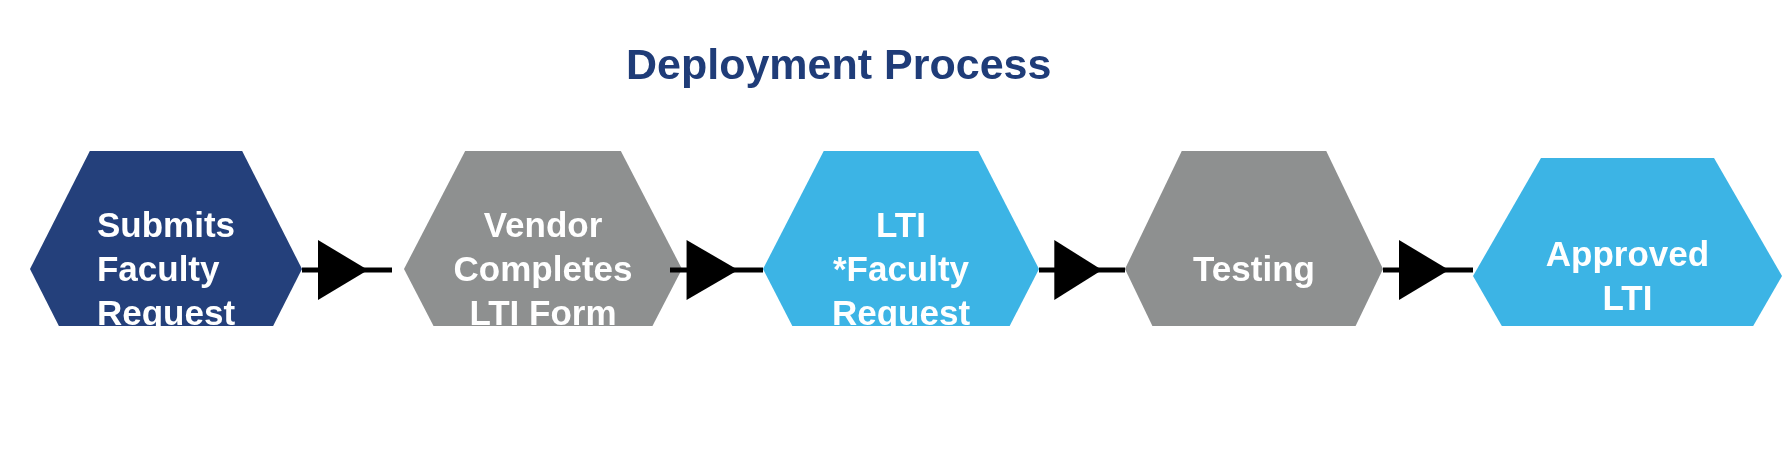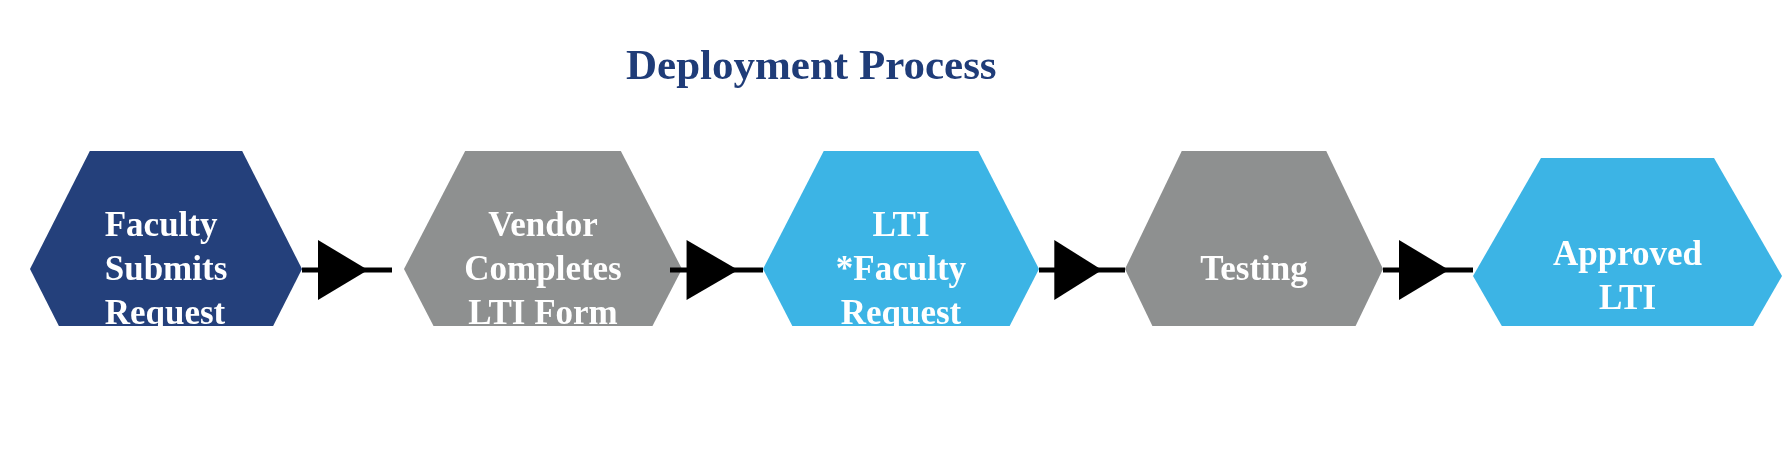--- a/index.html
+++ b/index.html
@@ -6,21 +6,21 @@
     margin: 0;
     padding: 0;
     background: #ffffff;
   }
   .canvas {
     position: relative;
     width: 1787px;
     height: 326px;
     background: #ffffff;
     overflow: hidden;
-    font-family: Liberation Serif, serif;
+    font-family: Liberation Sans, sans-serif;
   }
   .title {
     position: absolute;
     top: 40px;
     left: 626px;
     margin: 0;
     font-size: 43px;
     font-weight: bold;
     letter-spacing: 0px;
     white-space: nowrap;
@@ -53,22 +53,22 @@
 </style>
 </head>
 <body>
 
 <div class="canvas">
 
   <h1 class="title" style="color: rgb(31, 60, 120);">Deployment Process</h1>
 
   <div class="hex" style="left: 30px; width: 272px; background-color: rgb(36, 64, 123);">
     <div class="lines align-left" style="color: rgb(255, 255, 255);">
+      <div>Submits</div>
       <div>Faculty</div>
-      <div>Submits</div>
       <div>Request</div>
     </div>
   </div>
 
   <svg class="arrow" style="left:302px; width:90px;" viewBox="0 0 90 64" preserveAspectRatio="none">
     <line x1="0" y1="32" x2="90" y2="32" stroke-width="5" stroke="#000000"></line>
     <polygon points="16,2 16,62 66,32" fill="#000000"></polygon>
   </svg>
 
   <div class="hex" style="left: 404px; width: 278px; background-color: rgb(142, 144, 144);">

